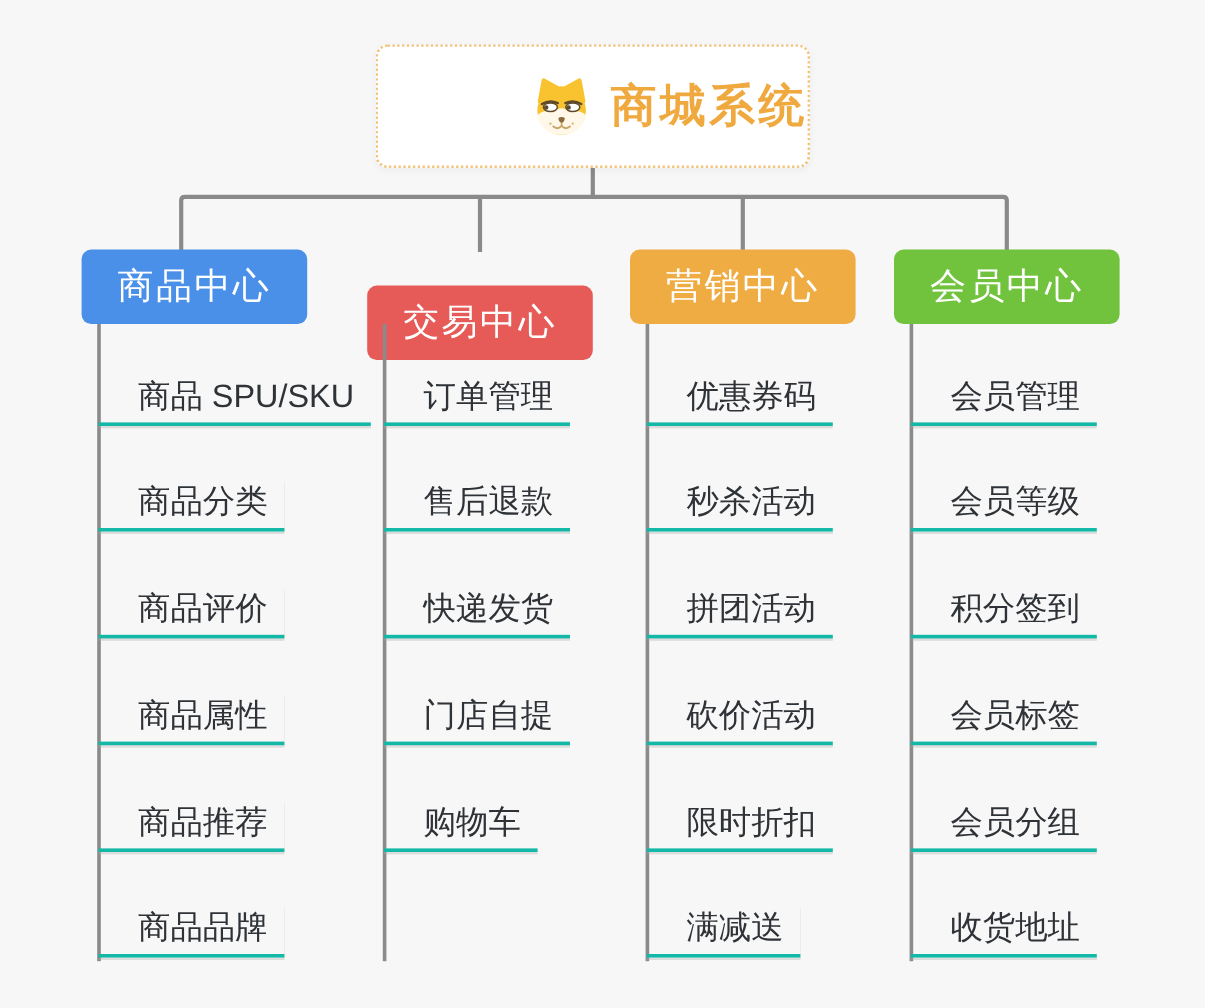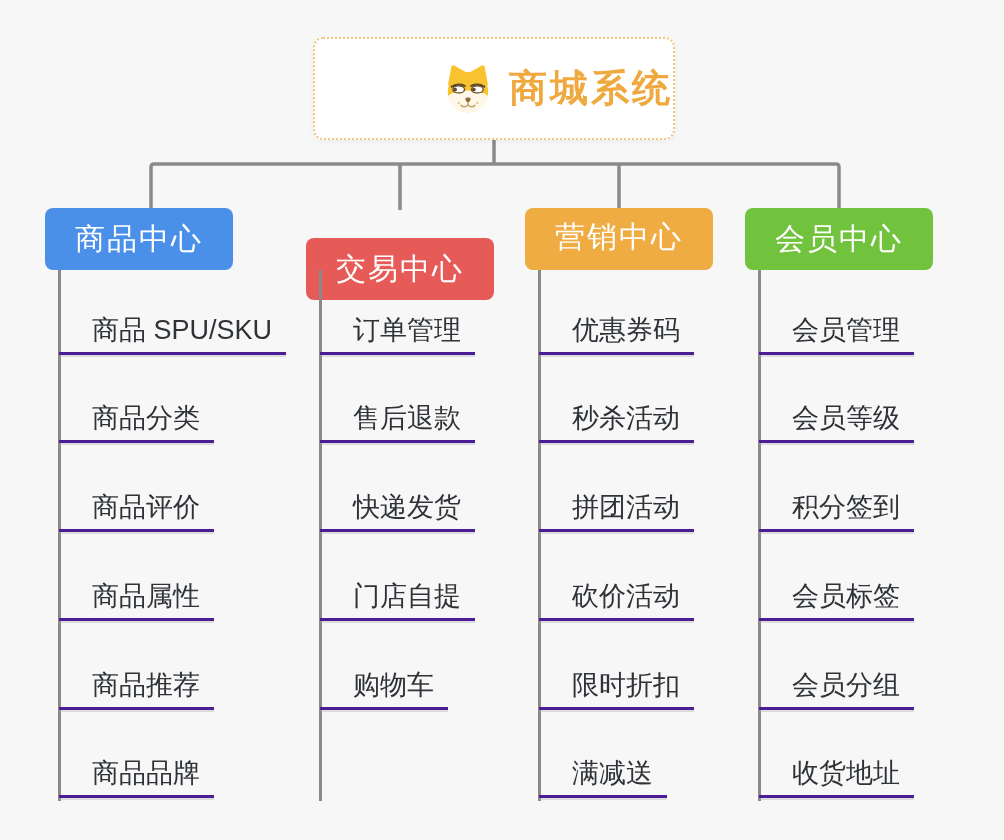--- a/index.html
+++ b/index.html
@@ -25,21 +25,21 @@
   .branch-head{
     width:188px;height:62px;box-sizing:border-box;border-radius:8px;
     color:#ffffff;font-size:30px;letter-spacing:2px;text-align:center;line-height:62px;
     white-space:nowrap;
   }
   .vline{position:absolute;left:13px;top:62px;width:3px;height:531px;background:#8F8F8F;}
   .child{
     position:absolute;left:14px;white-space:nowrap;
     font-size:27px;line-height:36px;color:#2F3337;
     padding:0 14px 4px 33px;
-    border-bottom:3px solid #4c1d95;
+    border-bottom:3px solid #14b8a6;
     box-shadow:0 2px 0 rgba(170,170,170,0.35);
   }
   .c1{top:104px}.c2{top:192px}.c3{top:281px}.c4{top:370px}.c5{top:459px}.c6{top:547px}
 </style>
 </head>
 <body>
 
 <div class="stage" style="background: rgb(247, 247, 247);">
 
   <svg class="connectors" viewBox="0 0 1004 840">
@@ -67,21 +67,21 @@
         <path d="M32.5 45 Q36 42.8 39.5 45 Q38.8 49.8 36 50.4 Q33.2 49.8 32.5 45 Z" fill="#8A6A3A"></path>
         <path d="M36 50.4 L36 53" stroke="#C7A368" stroke-width="1.8" stroke-linecap="round"></path>
         <path d="M27 54 Q31.5 58 36 53.5 Q40.5 58 45 54" stroke="#C7A368" stroke-width="2" fill="none" stroke-linecap="round"></path>
         <circle cx="24" cy="51" r="1.3" fill="#D9B97E"></circle>
         <circle cx="48" cy="51" r="1.3" fill="#D9B97E"></circle>
       </svg>
     </span>
     <span class="root-title" style="color: rgb(239, 169, 63);">商城系统</span>
   </div>
 
-  <div class="col" style="left:45px">
+  <div class="col" style="left:68px">
     <div class="branch-head" style="background: rgb(74, 144, 232);">商品中心</div>
     <div class="vline" style="background: rgb(138, 138, 138);"></div>
     <div class="child c1">商品 SPU/SKU</div>
     <div class="child c2">商品分类</div>
     <div class="child c3">商品评价</div>
     <div class="child c4">商品属性</div>
     <div class="child c5">商品推荐</div>
     <div class="child c6">商品品牌</div>
   </div>
 
@@ -89,21 +89,21 @@
     <div class="branch-head" style="background: rgb(230, 91, 87); margin-top: 30px;">交易中心</div>
     <div class="vline" style="background: rgb(138, 138, 138);"></div>
     <div class="child c1">订单管理</div>
     <div class="child c3">快递发货</div>
     <div class="child c2">售后退款</div>
     <div class="child c4">门店自提</div>
     <div class="child c5">购物车</div>
   </div>
 
   <div class="col" style="left:525px">
-    <div class="branch-head" style="background: rgb(239, 172, 66); font-family: Liberation Mono, monospace;">营销中心</div>
+    <div class="branch-head" style="background: rgb(239, 172, 66);">营销中心</div>
     <div class="vline" style="background: rgb(138, 138, 138);"></div>
     <div class="child c1">优惠券码</div>
     <div class="child c2">秒杀活动</div>
     <div class="child c3">拼团活动</div>
     <div class="child c4">砍价活动</div>
     <div class="child c5">限时折扣</div>
     <div class="child c6">满减送</div>
   </div>
 
   <div class="col" style="left:745px">

